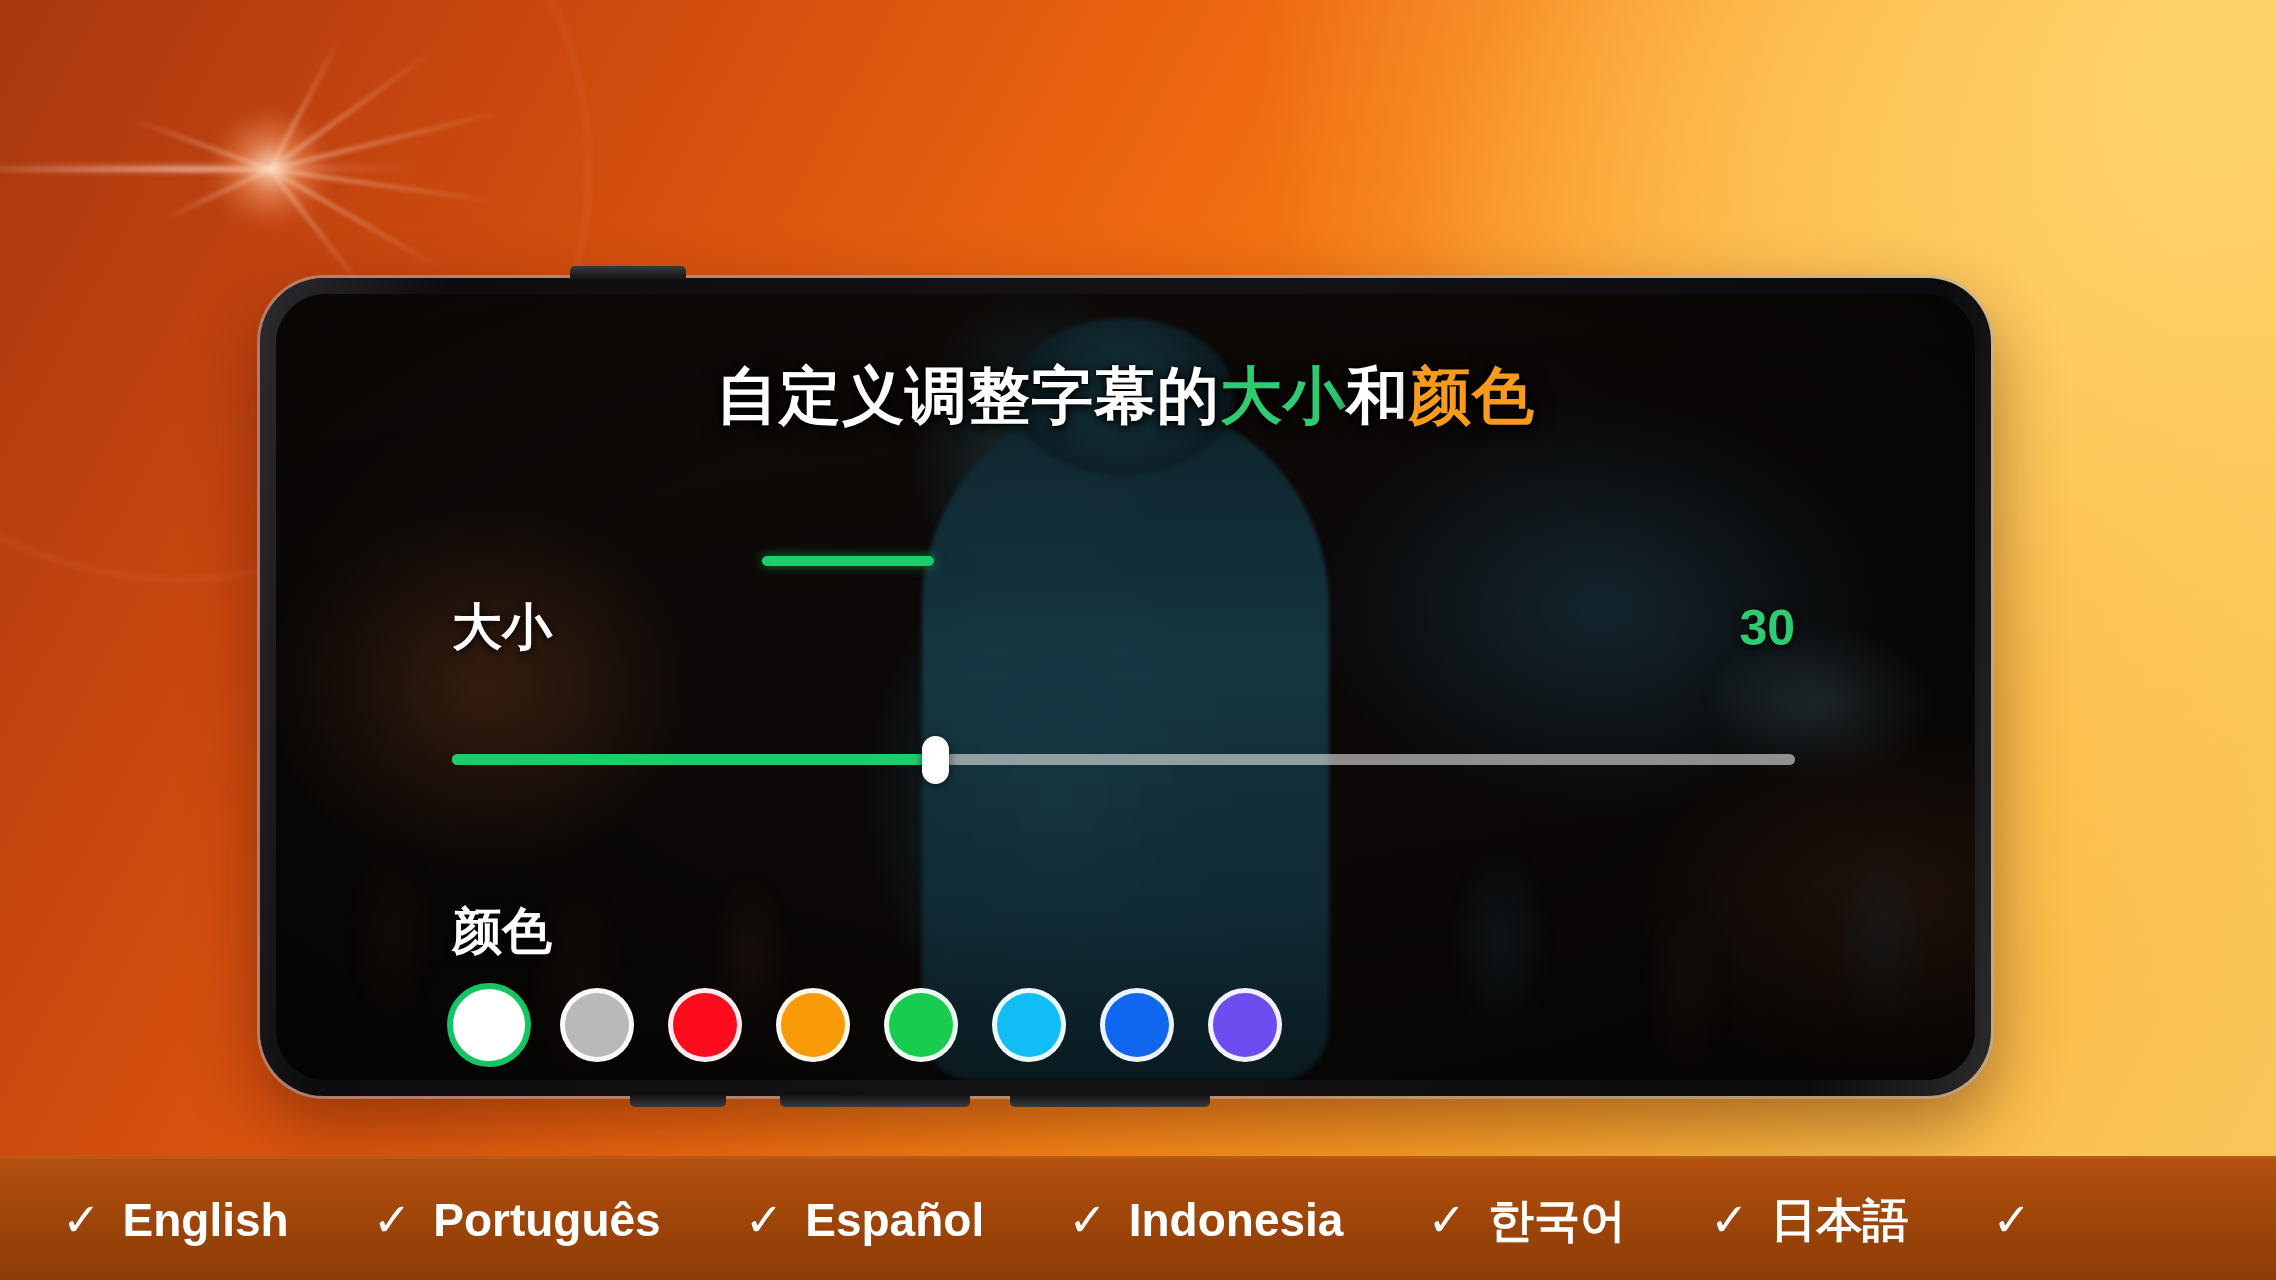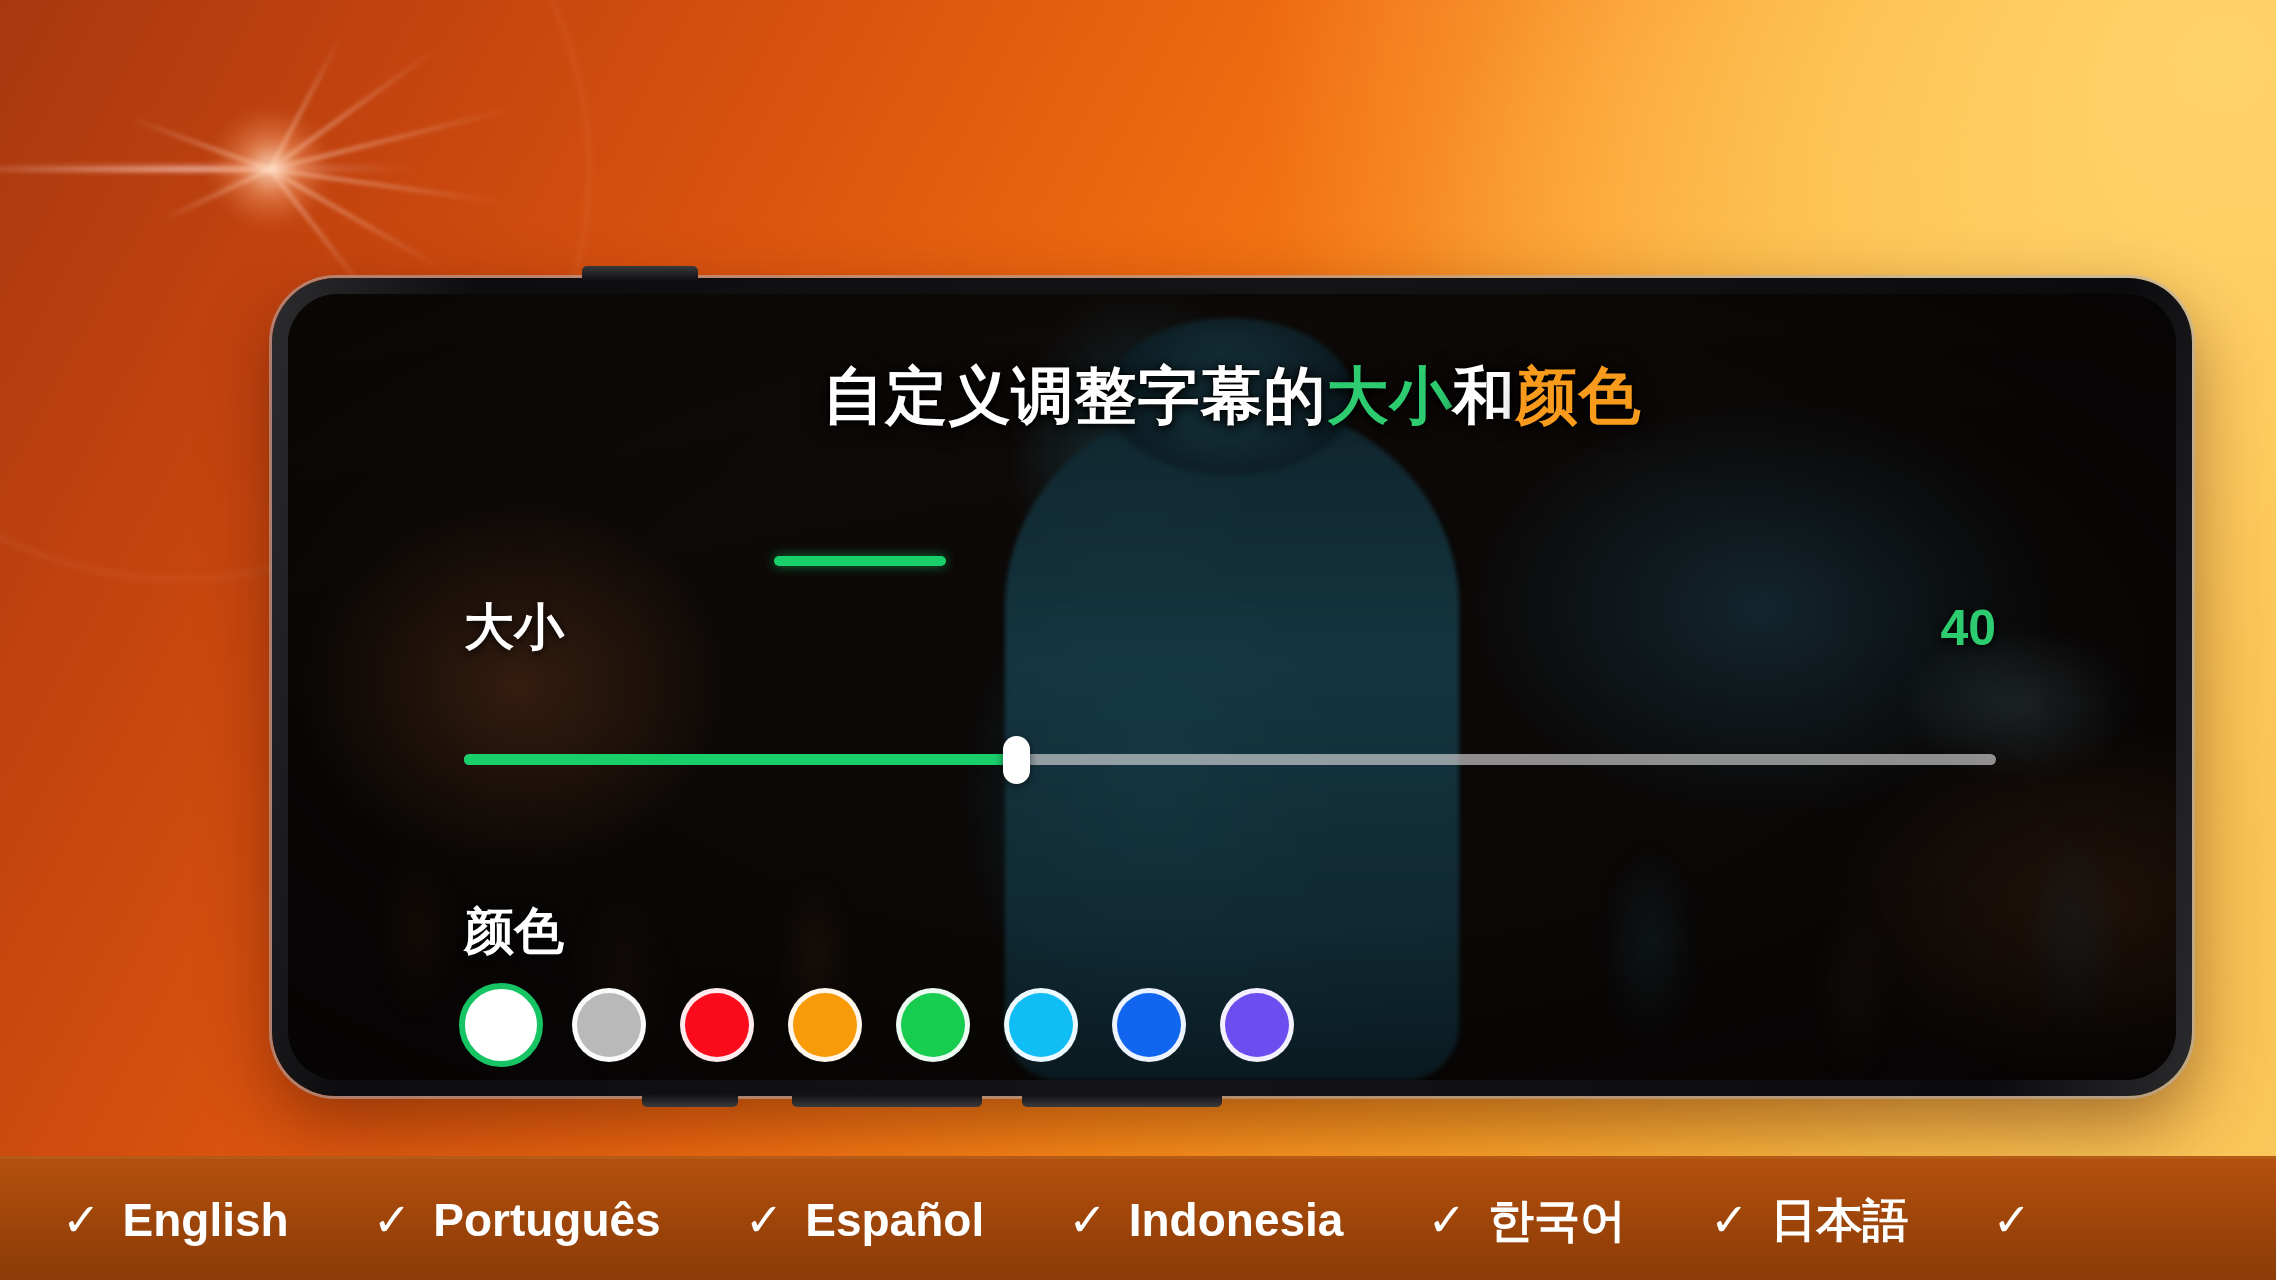--- a/index.html
+++ b/index.html
@@ -63,22 +63,22 @@
     position:absolute; left:0; right:0; top:44px;
     text-align:center;
     font-size:84px; font-weight:700; letter-spacing:12px;
     color:#ffffff;
     text-shadow:0 3px 14px rgba(120,35,0,.40);
     z-index:6;
   }
 
   
   .phone{
-    position:absolute; left:272px; top:278px;
-    width:1920px; height:818px;
+    position:absolute; left:260px; top:278px;
+    width:1731px; height:818px;
     border-radius:64px;
     background:linear-gradient(100deg,#2c2c2e 0%,#0d0d0f 10%,#141416 50%,#0b0b0d 90%,#2a2a2c 100%);
     box-shadow:
       0 0 0 3px rgba(180,180,188,.55),
       0 28px 70px rgba(60,12,0,.45);
     z-index:5;
   }
   .phone-top-btn{
     position:absolute; top:-12px; left:310px;
     width:116px; height:14px; border-radius:5px 5px 2px 2px;
@@ -297,21 +297,21 @@
       </div>
 
       <div class="subtitle">
         <span class="sub-w">自定义调整字幕的</span><span class="sub-g">大小</span><span class="sub-w">和</span><span class="sub-o">颜色</span>
       </div>
 
       <div class="tab-indicator"></div>
 
       <div class="size-row">
         <div class="size-label">大小</div>
-        <div class="size-value">40</div>
+        <div class="size-value">30</div>
       </div>
 
       <div class="slider">
         <div class="slider-track"></div>
         <div class="slider-fill" id="sliderFill" style="width: 36%;"></div>
         <div class="slider-thumb" id="sliderThumb" style="left: 36%;"></div>
       </div>
 
       <div class="color-label">颜色</div>
       <div class="swatches" id="swatches">

